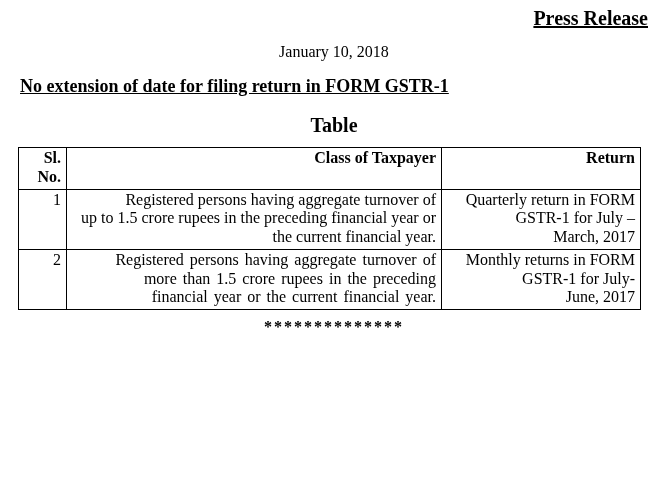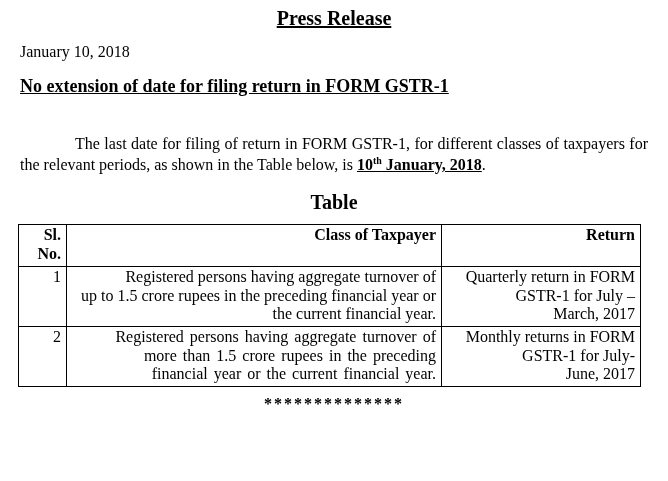--- a/index.html
+++ b/index.html
@@ -15,29 +15,29 @@
     overflow: hidden;
   }
   .page {
     box-sizing: border-box;
     width: 668px;
     height: 481px;
     padding: 6px 20px 0 20px;
   }
   .title {
     margin: 0;
-    text-align: center;
+    text-align: right;
     font-size: 20px;
     font-weight: bold;
     line-height: 1.25;
   }
   .u { text-decoration: underline; }
   .date-line {
     margin-top: 11px;
-    text-align: left;
+    text-align: center;
     font-size: 16px;
     line-height: 1.3;
   }
   .subtitle {
     margin: 12px 0 0 0;
     font-size: 18px;
     font-weight: bold;
     line-height: 1.3;
   }
   .para1 {
@@ -107,21 +107,20 @@
 <body>
 
 <div class="page">
 
   <h1 class="title"><span class="u">Press Release</span></h1>
 
   <div class="date-line">January 10, 2018</div>
 
   <h2 class="subtitle"><span class="u">No extension of date for filing return in FORM GSTR-1</span></h2>
 
-  <p class="para1"><span>The last date for filing of return in FORM GSTR-1, for different classes of taxpayers for the relevant periods, as shown in the Table below, is </span><span class="bold-u"><span>10</span><sup>th</sup><span> January, 2018</span></span><span>.</span></p>
 
   <div class="table-heading">Table</div>
 
   <table class="doc-table">
     <thead>
       <tr>
         <th class="col-sl">Sl.
 No.</th>
         <th class="col-class">Class of Taxpayer</th>
         <th class="col-return">Return</th>

